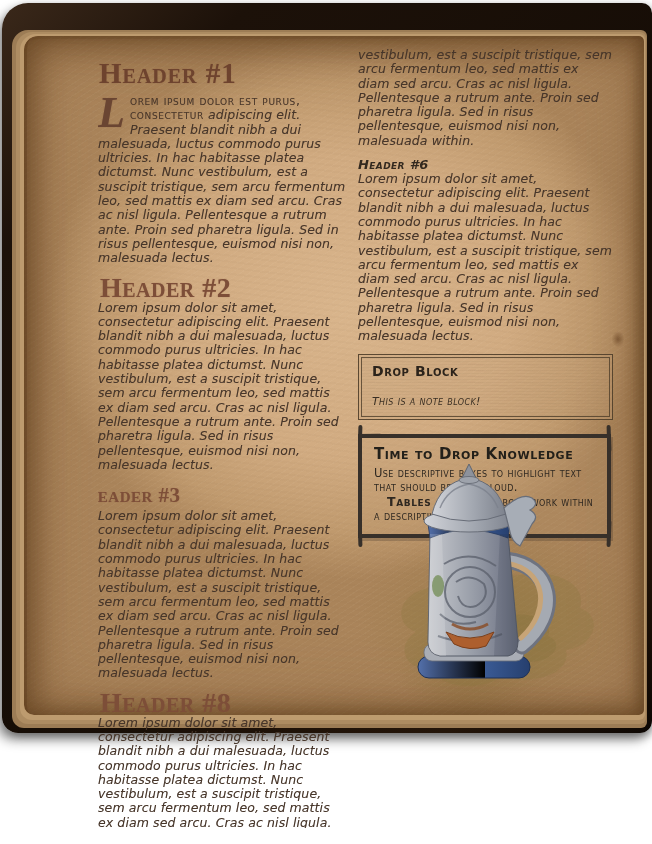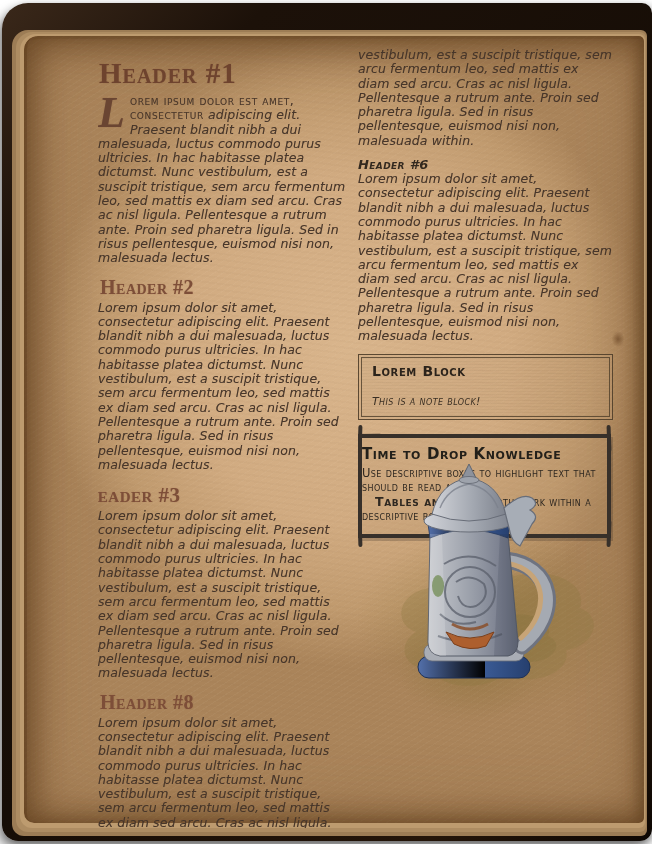--- a/index.html
+++ b/index.html
@@ -1,18 +1,18 @@
 <!DOCTYPE html>
 <html><head>
 <meta charset="utf-8">
 <style>
   * { margin:0; padding:0; box-sizing:border-box; }
   html,body { width:652px; height:844px; overflow:hidden; background:#ffffff;
               font-family:"DejaVu Sans", sans-serif; }
-  .stage { position:relative; width:652px; height:844px; }
+  .stage { position:relative; width:652px; height:736px; }
 
   
   .book { position:absolute; inset:3px 0 3px 2px;
           background:linear-gradient(135deg,#3a281a 0%,#1c1109 18%,#160d06 55%,#241509 85%,#0d0703 100%);
           border-radius:26px 10px 12px 16px;
           box-shadow:-5px 7px 12px rgba(0,0,0,.4), 2px 3px 8px rgba(0,0,0,.35); }
   .stack { position:absolute; border-radius:16px 6px 6px 12px; }
   .s3 { inset:30px 5px 8px 12px;  background:#9c7c55; }
   .s2 { inset:32px 6px 12px 16px; background:#ad8c62; }
   .s1 { inset:34px 7px 16px 20px; background:#bd9b6f; }
@@ -41,21 +41,21 @@
   .col-left  { left:74px;  top:16px; width:249px; height:776px; overflow:hidden; }
   .col-right { left:334px; top:12px; width:255px; height:776px; overflow:hidden; }
 
   .p { font-style:italic; font-size:12.5px; line-height:14.3px; letter-spacing:.1px;
        color:#47362a; text-shadow:0 0 .6px rgba(71,54,42,.35); }
 
   .h1 { font-family:"Liberation Serif", serif; font-variant:small-caps; font-weight:700;
         font-size:29px; line-height:30px; color:#6e432e; letter-spacing:1px;
         text-shadow:0 0 1px rgba(110,67,46,.45); margin:6px 0 6px 1px; }
   .h2 { font-family:"Liberation Serif", serif; font-variant:small-caps; font-weight:700;
-        font-size:20px; line-height:21px; color:#7d4e38; letter-spacing:.5px;
+        font-size:28px; line-height:21px; color:#7d4e38; letter-spacing:.5px;
         text-shadow:0 0 1px rgba(125,78,56,.4); margin:11px 0 3px 2px; }
   .h3 { font-family:"Liberation Serif", serif; font-variant:small-caps; font-weight:700;
         font-size:21px; line-height:22px; color:#7d4e38; letter-spacing:.5px;
         text-shadow:0 0 1px rgba(125,78,56,.4); margin:12px 0 3px -17px; }
   .h6 { font-variant:small-caps; font-weight:600; font-style:italic; font-size:13px;
         line-height:14px; color:#33291f; letter-spacing:.4px; margin:10px 0 0 0; }
 
   .dropcap { float:left; font-family:"Liberation Serif", serif; font-weight:700;
              font-size:44px; line-height:34px; color:#6a4532; padding:2px 5px 0 0;
              text-shadow:0 0 1px rgba(106,69,50,.5); }
@@ -66,21 +66,21 @@
           background:rgba(200,165,125,.25); }
   .note-inner { border:1px solid rgba(78,61,41,.8); padding:5px 10px 8px;
                 background:repeating-linear-gradient(0deg, rgba(120,95,65,.07) 0 1px, rgba(120,95,65,0) 1px 3px); }
   .note-title { font-variant:small-caps; font-weight:700; font-size:14px; color:#2b231b;
                 letter-spacing:.6px; }
   .note-text  { font-variant:small-caps; font-style:italic; font-size:11px; color:#3a2f23;
                 letter-spacing:.4px; margin-top:16px; }
 
   
   .desc { position:relative; margin:14px 2px 0 0; border:4px solid #37302a;
-          padding:7px 0 10px; background:rgba(185,150,108,.22);
+          padding:7px 12px 10px; background:rgba(185,150,108,.22);
           box-shadow:2px 3px 0 rgba(55,45,35,.25); }
   .tick { position:absolute; background:#37302a; border-radius:2px; }
   .t-tl { left:-4px;  top:-13px;    width:4px; height:27px; transform:rotate(2deg); }
   .t-tr { right:-4px; top:-13px;    width:4px; height:27px; transform:rotate(-2deg); }
   .t-bl { left:-4px;  bottom:-13px; width:4px; height:27px; transform:rotate(-2deg); }
   .t-br { right:-4px; bottom:-13px; width:4px; height:27px; transform:rotate(2deg); }
   .t-h  { left:-14px; top:-4px;     width:34px; height:4px; transform:rotate(-1deg); }
   .desc-title { font-variant:small-caps; font-weight:700; font-size:15px; color:#23201a;
                 letter-spacing:.6px; margin-bottom:3px; }
   .desc-p { font-variant:small-caps; font-size:11.5px; line-height:14.5px; color:#2f2821;
@@ -96,21 +96,21 @@
 <div class="stage">
   <div class="book"></div>
   <div class="stack s3"></div>
   <div class="stack s2"></div>
   <div class="stack s1"></div>
 
   <div class="page">
 
     <div class="col col-left">
       <div class="h1">Header #1</div>
-      <p class="p"><span class="dropcap">L</span><span class="lead">orem ipsum dolor est amet, consectetur</span>
+      <p class="p"><span class="dropcap">L</span><span class="lead">orem ipsum dolor est purus, consectetur</span>
          <span>adipiscing elit. Praesent blandit nibh a dui malesuada, luctus commodo purus ultricies. In hac habitasse platea dictumst. Nunc vestibulum, est a suscipit tristique, sem arcu fermentum leo, sed mattis ex diam sed arcu. Cras ac nisl ligula. Pellentesque a rutrum ante. Proin sed pharetra ligula. Sed in risus pellentesque, euismod nisi non, malesuada lectus.</span></p>
 
       <div class="h2">Header #2</div>
       <p class="p">Lorem ipsum dolor sit amet, consectetur adipiscing elit. Praesent blandit nibh a dui malesuada, luctus commodo purus ultricies. In hac habitasse platea dictumst. Nunc vestibulum, est a suscipit tristique, sem arcu fermentum leo, sed mattis ex diam sed arcu. Cras ac nisl ligula. Pellentesque a rutrum ante. Proin sed pharetra ligula. Sed in risus pellentesque, euismod nisi non, malesuada lectus.</p>
 
       <div class="h3">Header #3</div>
       <p class="p">Lorem ipsum dolor sit amet, consectetur adipiscing elit. Praesent blandit nibh a dui malesuada, luctus commodo purus ultricies. In hac habitasse platea dictumst. Nunc vestibulum, est a suscipit tristique, sem arcu fermentum leo, sed mattis ex diam sed arcu. Cras ac nisl ligula. Pellentesque a rutrum ante. Proin sed pharetra ligula. Sed in risus pellentesque, euismod nisi non, malesuada lectus.</p>
 
       <div class="h2">Header #8</div>
       <p class="p">Lorem ipsum dolor sit amet, consectetur adipiscing elit. Praesent blandit nibh a dui malesuada, luctus commodo purus ultricies. In hac habitasse platea dictumst. Nunc vestibulum, est a suscipit tristique, sem arcu fermentum leo, sed mattis ex diam sed arcu. Cras ac nisl ligula. Pellentesque a rutrum ante. Proin sed pharetra ligula. Sed in risus pellentesque, euismod nisi non, malesuada lectus.</p>
@@ -118,21 +118,21 @@
     </div>
 
     <div class="col col-right">
       <p class="p">vestibulum, est a suscipit tristique, sem arcu fermentum leo, sed mattis ex diam sed arcu. Cras ac nisl ligula. Pellentesque a rutrum ante. Proin sed pharetra ligula. Sed in risus pellentesque, euismod nisi non, malesuada within.</p>
 
       <div class="h6">Header #6</div>
       <p class="p">Lorem ipsum dolor sit amet, consectetur adipiscing elit. Praesent blandit nibh a dui malesuada, luctus commodo purus ultricies. In hac habitasse platea dictumst. Nunc vestibulum, est a suscipit tristique, sem arcu fermentum leo, sed mattis ex diam sed arcu. Cras ac nisl ligula. Pellentesque a rutrum ante. Proin sed pharetra ligula. Sed in risus pellentesque, euismod nisi non, malesuada lectus.</p>
 
       <div class="note">
         <div class="note-inner">
-          <div class="note-title">Lorem Block</div>
+          <div class="note-title">Drop Block</div>
           <div class="note-text">This is a note block!</div>
         </div>
       </div>
 
       <div class="desc">
         <div class="tick t-tl"></div>
         <div class="tick t-tr"></div>
         <div class="tick t-bl"></div>
         <div class="tick t-br"></div>
         <div class="tick t-h"></div>

